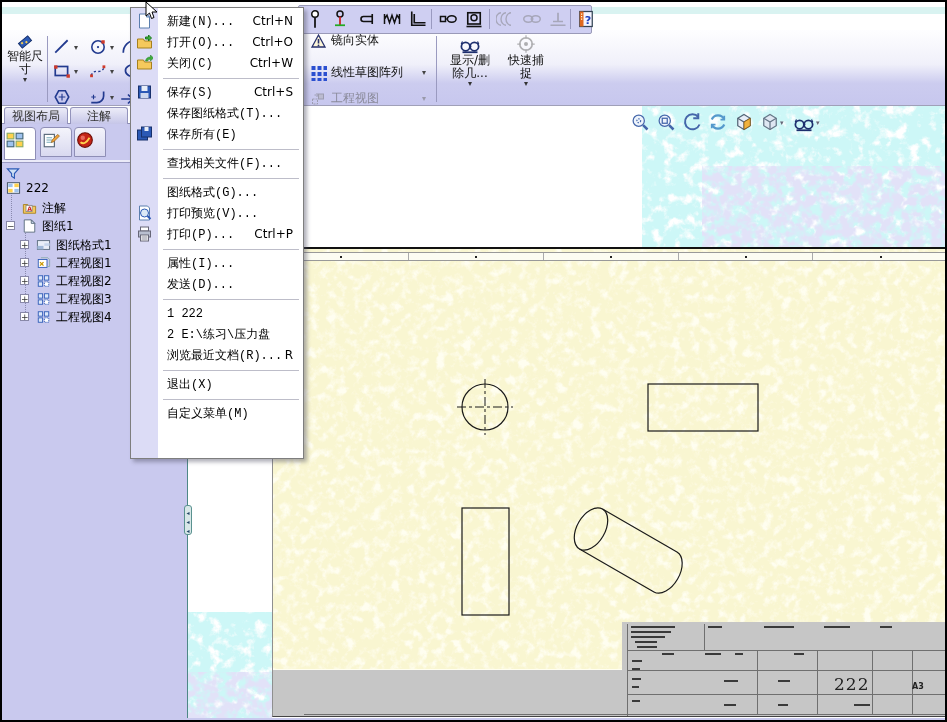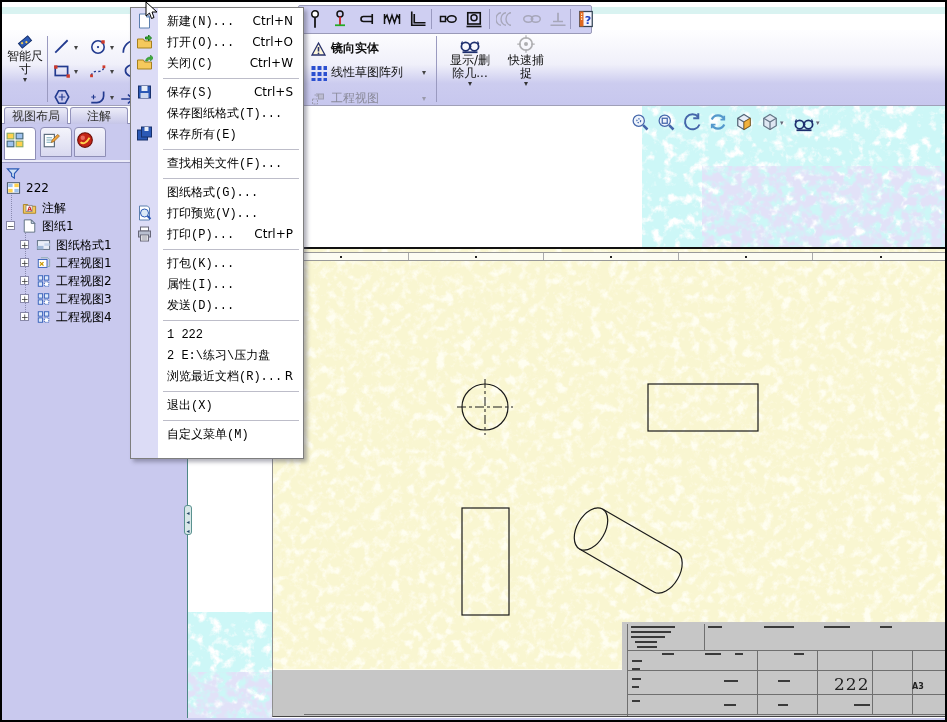--- a/index.html
+++ b/index.html
@@ -154,21 +154,21 @@
           <path d="M2,13 h5 a6,6 0 0 0 6,-6 v-4" fill="none" stroke="#223a8f" stroke-width="1.5"></path>
           <path d="M4,6 v4 M2,8 h4" stroke="#223a8f"></path>
         </svg>
       </div>
       <div class="tool-dd" style="left: 108px; top: 63px;">▾</div>
       <div class="tool-ic" style="left: 116px; top: 60px;">
         <svg width="20" height="18" viewBox="0 0 16 16">
           <path d="M2,8 h9 M8,4 l4,4 -4,4" fill="none" stroke="#223a8f" stroke-width="1.5"></path>
         </svg>
       </div>
-      <div class="rowbtn" style="left: 308px; top: 8px; font-weight: bold;"><span class="ric"><svg width="17" height="16" viewBox="0 0 16 16">
+      <div class="rowbtn" style="left: 308px; top: 0;"><span class="ric"><svg width="17" height="16" viewBox="0 0 16 16">
             <path d="M8,2 L14.5,14 H1.5 Z" fill="#fdf6d8" stroke="#27306b" stroke-width="1.3"></path>
             <line x1="8" y1="6" x2="8" y2="10.5" stroke="#27306b" stroke-width="1.6"></line>
             <circle cx="8" cy="12.4" r="0.9" fill="#27306b"></circle>
           </svg></span><span>镜向实体</span></div>
       <div class="rowbtn" style="left: 308px; top: 32px;"><span class="ric"><svg width="17" height="16" viewBox="0 0 16 16">
             <g fill="#2b4fd0">
               <rect x="1" y="1" width="4" height="4"></rect>
               <rect x="7" y="1" width="4" height="4"></rect>
               <rect x="13" y="1" width="4" height="4"></rect>
               <rect x="1" y="7" width="4" height="4"></rect>
@@ -576,21 +576,20 @@
       <div class="mi"><span class="mic">
           <svg width="17" height="16" viewBox="0 0 16 16">
             <rect x="4" y="1" width="8" height="4" fill="#fff" stroke="#667"></rect>
             <rect x="2" y="5" width="12" height="6" fill="#b9bfd0" stroke="#667"></rect>
             <rect x="4" y="9" width="8" height="6" fill="#fff" stroke="#667"></rect>
             <line x1="5" y1="11" x2="11" y2="11" stroke="#889"></line>
             <line x1="5" y1="13" x2="11" y2="13" stroke="#889"></line>
           </svg>
         </span><span class="ml">打印(P)...</span><span class="ms">Ctrl+P</span></div>
       <div class="msep"></div>
-      <div class="mi"><span class="ml">打包(K)...</span></div>
       <div class="mi"><span class="ml">属性(I)...</span></div>
       <div class="mi"><span class="ml">发送(D)...</span></div>
       <div class="msep"></div>
       <div class="mi"><span class="ml">1 222</span></div>
       <div class="mi"><span class="ml">2 E:\练习\压力盘</span></div>
       <div class="mi"><span class="ml">浏览最近文档(R)...</span><span class="ms">R</span></div>
       <div class="msep"></div>
       <div class="mi"><span class="ml">退出(X)</span></div>
       <div class="msep"></div>
       <div class="mi"><span class="ml">自定义菜单(M)</span></div>

